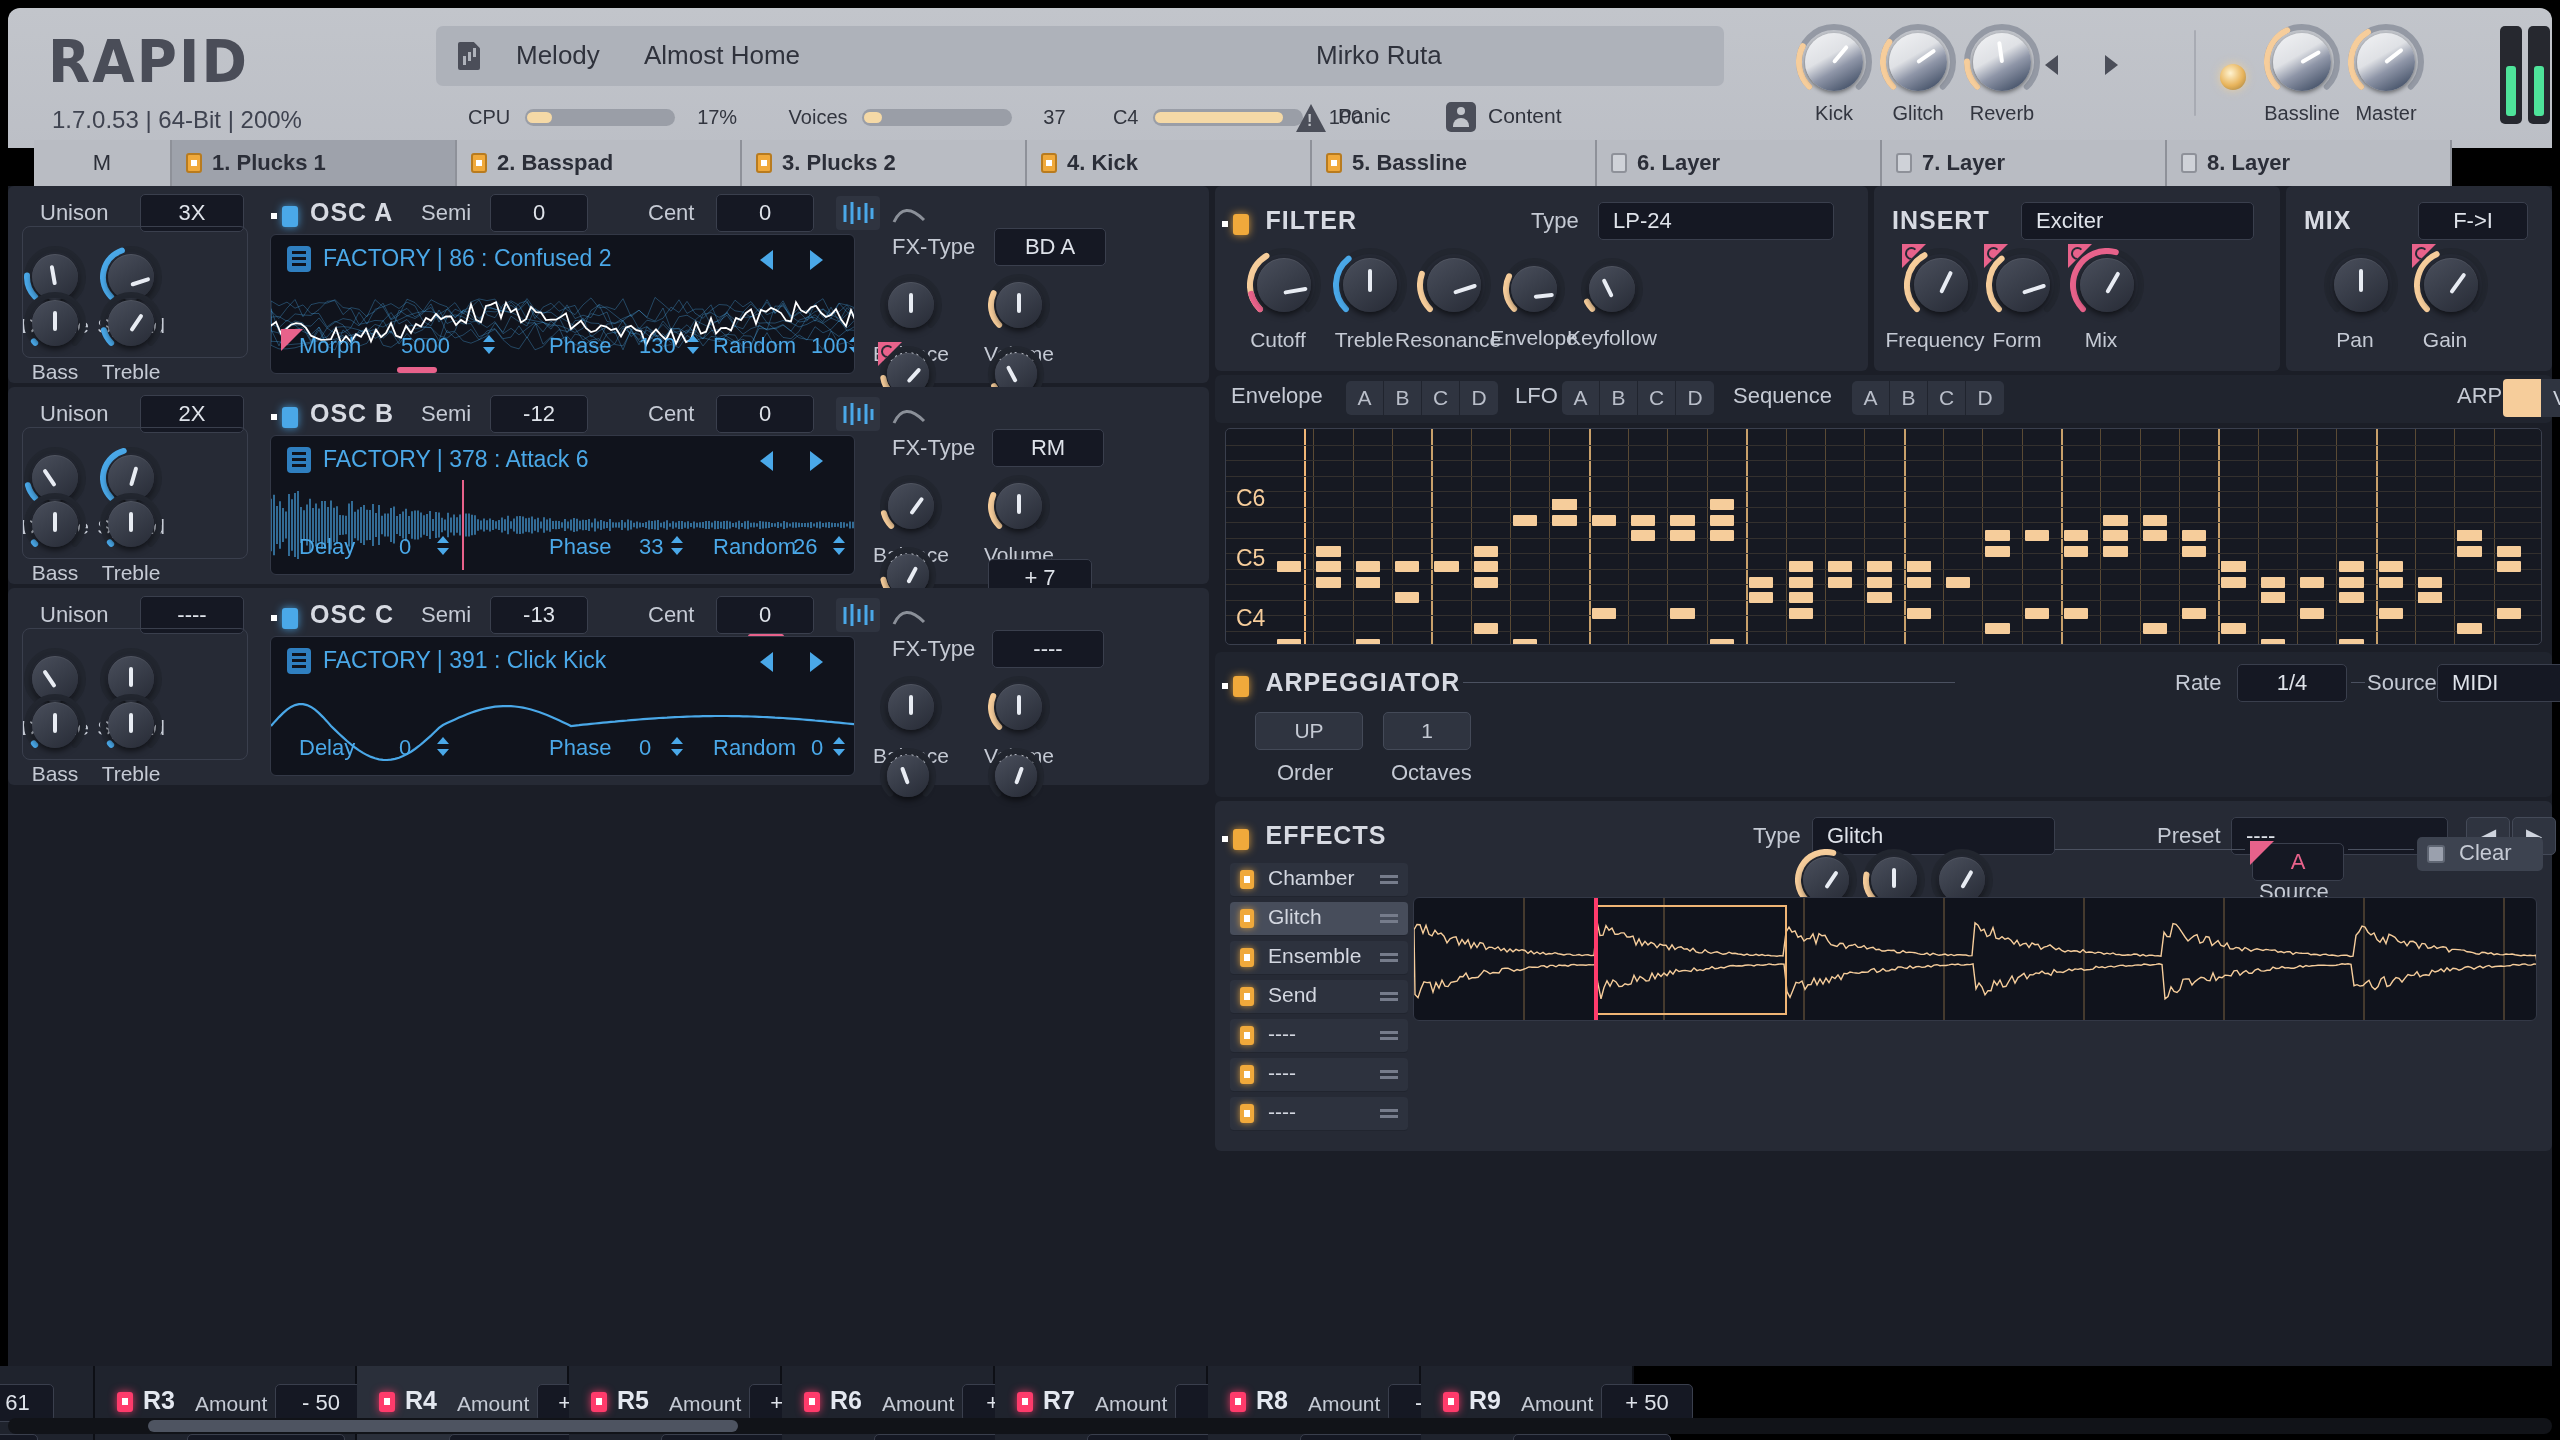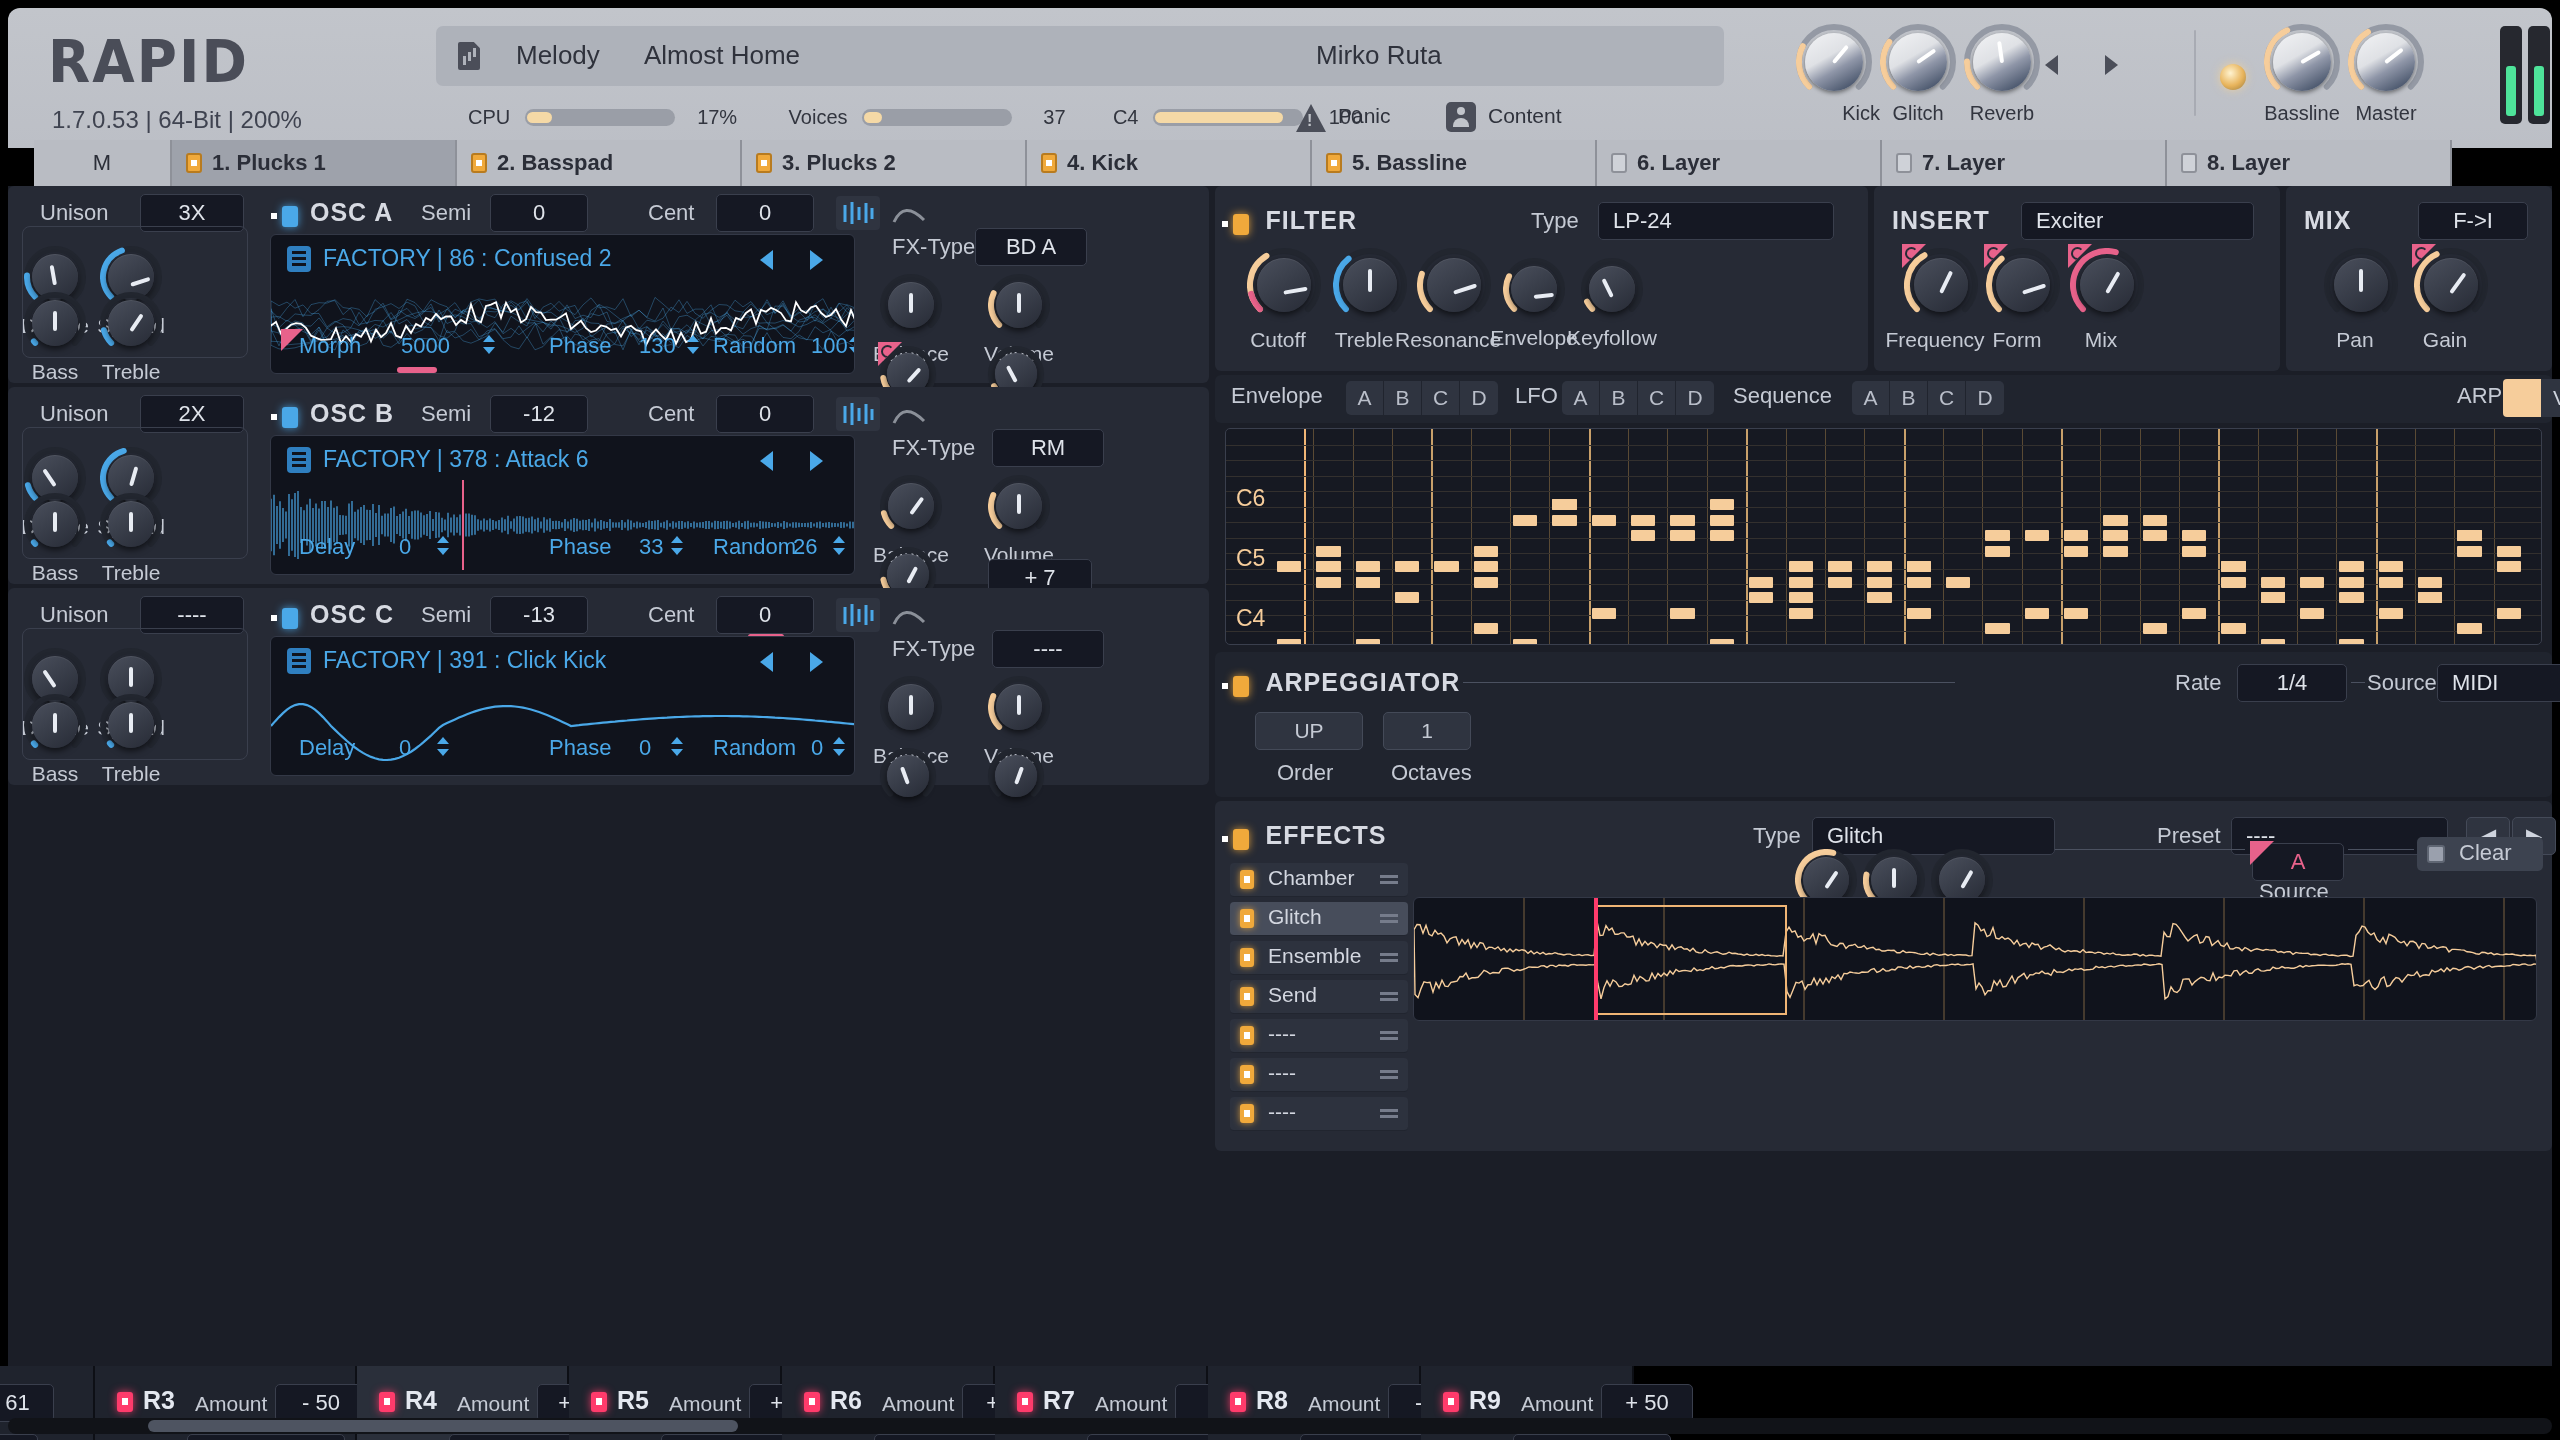--- a/index.html
+++ b/index.html
@@ -205,21 +205,21 @@
         <div class="hknob" style="left: 1780px; top: 16px;">
           <div class="kw">
             <svg width="76" height="76" style="position:absolute;left:0;top:0">
               <path d="M 13.251262658470832 62.748737341529164 A 35 35 0 1 1 62.748737341529164 62.748737341529164" fill="none" stroke="#9499a4" stroke-width="6" stroke-linecap="round"></path>
               <path d="M 13.251262658470832 62.748737341529164 A 35 35 0 0 1 6.814771653407128 22.11033250911586" fill="none" stroke="#f6cd9b" stroke-width="6" stroke-linecap="round"></path>
             </svg>
             <div class="lightknob">
               <div class="ptr" style="transform:rotate(40deg)"></div>
             </div>
           </div>
-          <div class="lbl" style="text-align:right;font-size:20px;color:#32353f;margin-top:2px">Kick</div>
+          <div class="lbl" style="text-align:center;font-size:20px;color:#32353f;margin-top:2px">Kick</div>
         </div>
         <div class="hknob" style="left: 1864px; top: 16px;">
           <div class="kw">
             <svg width="76" height="76" style="position:absolute;left:0;top:0">
               <path d="M 13.251262658470832 62.748737341529164 A 35 35 0 1 1 62.748737341529164 62.748737341529164" fill="none" stroke="#9499a4" stroke-width="6" stroke-linecap="round"></path>
               <path d="M 13.251262658470832 62.748737341529164 A 35 35 0 0 1 9.329678449885296 17.924824727713375" fill="none" stroke="#f6cd9b" stroke-width="6" stroke-linecap="round"></path>
             </svg>
             <div class="lightknob">
               <div class="ptr" style="transform:rotate(55deg)"></div>
             </div>
@@ -416,21 +416,21 @@
               <span class="lblblue" style="position:absolute;left:368px;top:2px">130</span>
               <span class="spin" style="position:absolute;left:416px;top:16px"></span>
               <span class="lblblue" style="position:absolute;left:442px;top:2px">Random</span>
               <span class="lblblue" style="position:absolute;left:540px;top:2px">100</span>
               <span class="spin" style="position:absolute;left:578px;top:16px"></span>
             </div>
             <div style="position:absolute;left:126px;bottom:0;width:40px;height:6px;background:#e8628b;border-radius:3px"></div>
           </div>
           <div style="position: absolute; left: 862px; top: 0px; width: 339px; height: 197px;">
             <span class="lbl" style="position:absolute;left:22px;top:48px;">FX-Type</span>
-            <div class="field" style="position:absolute;left:105px;top:42px;width:112px;">BD A</div>
+            <div class="field" style="position:absolute;left:124px;top:42px;width:112px;">BD A</div>
             <div class="dk" style="left: 10px; top: 88px;">
               <div class="w" style="width:62px;height:62px">
                 <svg width="62" height="62" style="position:absolute;left:0;top:0">
                   <path d="M 11.201010126776666 50.79898987322333 A 28 28 0 1 1 50.798989873223334 50.79898987322333" fill="none" stroke="#22262f" stroke-width="6" stroke-linecap="round"></path>
                 </svg>
                 <div class="cap" style="left:8.06px;top:8.06px;width:45.88px;height:45.88px">
                   <div class="needle" style="height:19.84px;transform-origin:50% 19.84px;transform:rotate(0deg)"></div>
                 </div>
               </div>
               <div class="lbl2" style="top:68px">Balance</div>

